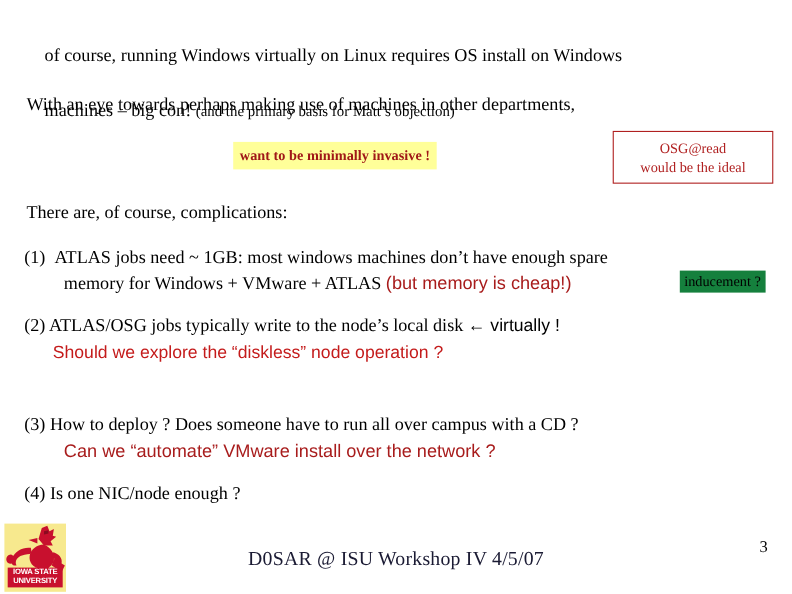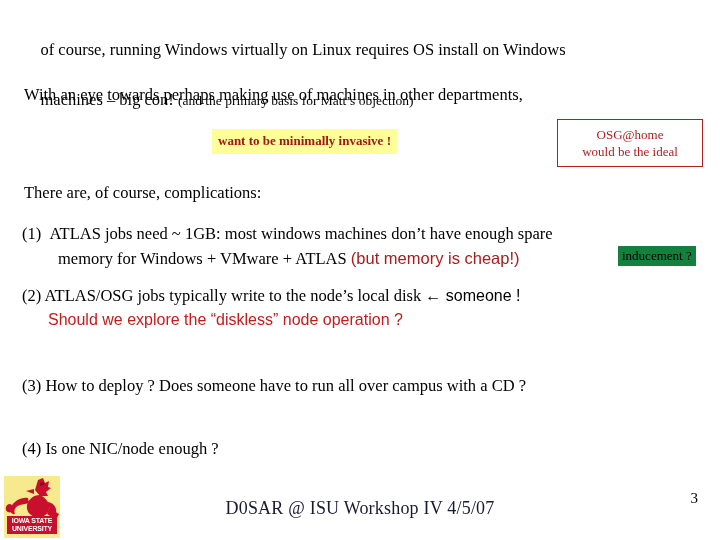--- a/index.html
+++ b/index.html
@@ -193,50 +193,51 @@
   <div class="para serif" id="intro-para">
     <span>of course, running Windows virtually on Linux requires OS install on Windows</span><br>
     <span>machines – big con! </span><span class="small-note">(and the primary basis for Matt’s objection)</span>
   </div>
 
   <div class="para serif" id="eye-para">With an eye towards perhaps making use of machines in other departments,</div>
 
   <div class="serif" id="invasive-callout">want to be minimally invasive !</div>
 
   <div id="osg-box">
-    <span>OSG@home</span>
+    <span>OSG@read</span>
     <span>would be the ideal</span>
   </div>
 
   <div class="para serif" id="complications-lead">There are, of course, complications:</div>
 
   <div class="item serif" id="item-1">
     <div class="l1">
       <span>(1)</span>
       &nbsp;<span>ATLAS jobs need ~ 1GB:  most windows machines don’t have enough spare</span>
     </div>
     <div class="l2">
       <span>memory for Windows + VMware + ATLAS  </span><span class="red-serif">(but memory is cheap!)</span>
     </div>
   </div>
   <div id="inducement-chip">inducement ?</div>
 
   <div class="item serif" id="item-2">
     <div class="l1">
       <span>(2)</span>
-      <span>ATLAS/OSG jobs typically write to the node’s local disk </span><span class="sans-blk">← someone !</span>
+      <span>ATLAS/OSG jobs typically write to the node’s local disk </span><span class="sans-blk">← virtually !</span>
     </div>
     <div class="l3 sans-red">Should we explore the “diskless” node operation ?</div>
   </div>
 
   <div class="item serif" id="item-3">
     <div class="l1">
       <span>(3)</span>
       <span>How to deploy ? Does someone have to run all over campus with a CD ?</span>
     </div>
+    <div class="l2 red-serif">Can we “automate” VMware install over the network ?</div>
   </div>
 
   <div class="item serif" id="item-4">
     <span>(4)</span>
     <span>Is one NIC/node enough ?</span>
   </div>
 
   <div id="footer-text">D0SAR @ ISU Workshop IV   4/5/07</div>
   <div id="page-number">3</div>
 

